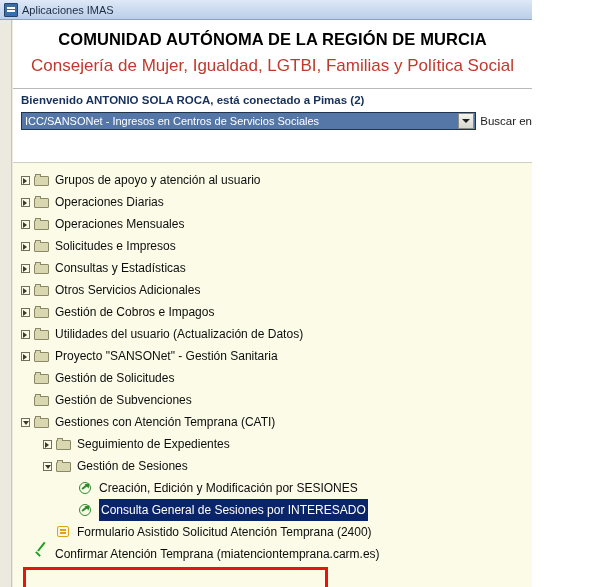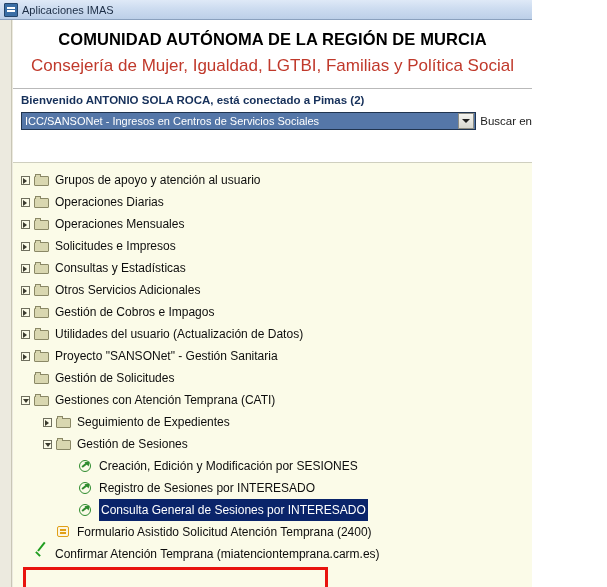--- a/index.html
+++ b/index.html
@@ -452,20 +452,25 @@
             <span class="expander closed"></span>
             <span class="folder"></span>
             <span class="node-label">Proyecto "SANSONet" - Gestión Sanitaria</span>
           </div>
           <div class="node ind-0">
             <span class="expander none"></span>
             <span class="folder"></span>
             <span class="node-label">Gestión de Solicitudes</span>
           </div>
           <div class="node ind-0">
+            <span class="expander none"></span>
+            <span class="folder"></span>
+            <span class="node-label">Gestión de Subvenciones</span>
+          </div>
+          <div class="node ind-0">
             <span class="expander open"></span>
             <span class="folder"></span>
             <span class="node-label">Gestiones con Atención Temprana (CATI)</span>
           </div>
           <div class="node ind-1">
             <span class="expander closed"></span>
             <span class="folder"></span>
             <span class="node-label">Seguimiento de Expedientes</span>
           </div>
           <div class="node ind-1">
@@ -474,28 +479,20 @@
             <span class="node-label">Gestión de Sesiones</span>
           </div>
           <div class="node ind-2">
             <span class="expander none"></span>
             <span class="leaficon">
               <span class="circ"></span>
               <span class="arrow"></span>
             </span>
             <span class="node-label">Creación, Edición y Modificación por SESIONES</span>
           </div>
-          <div class="node ind-2">
-            <span class="expander none"></span>
-            <span class="leaficon">
-              <span class="circ"></span>
-              <span class="arrow"></span>
-            </span>
-            <span class="node-label">Registro de Sesiones por INTERESADO</span>
-          </div>
           <div class="node ind-2 selected">
             <span class="expander none"></span>
             <span class="leaficon">
               <span class="circ"></span>
               <span class="arrow"></span>
             </span>
             <span class="node-label">Consulta General de Sesiones por INTERESADO</span>
           </div>
           <div class="node ind-1">
             <span class="expander none"></span>

